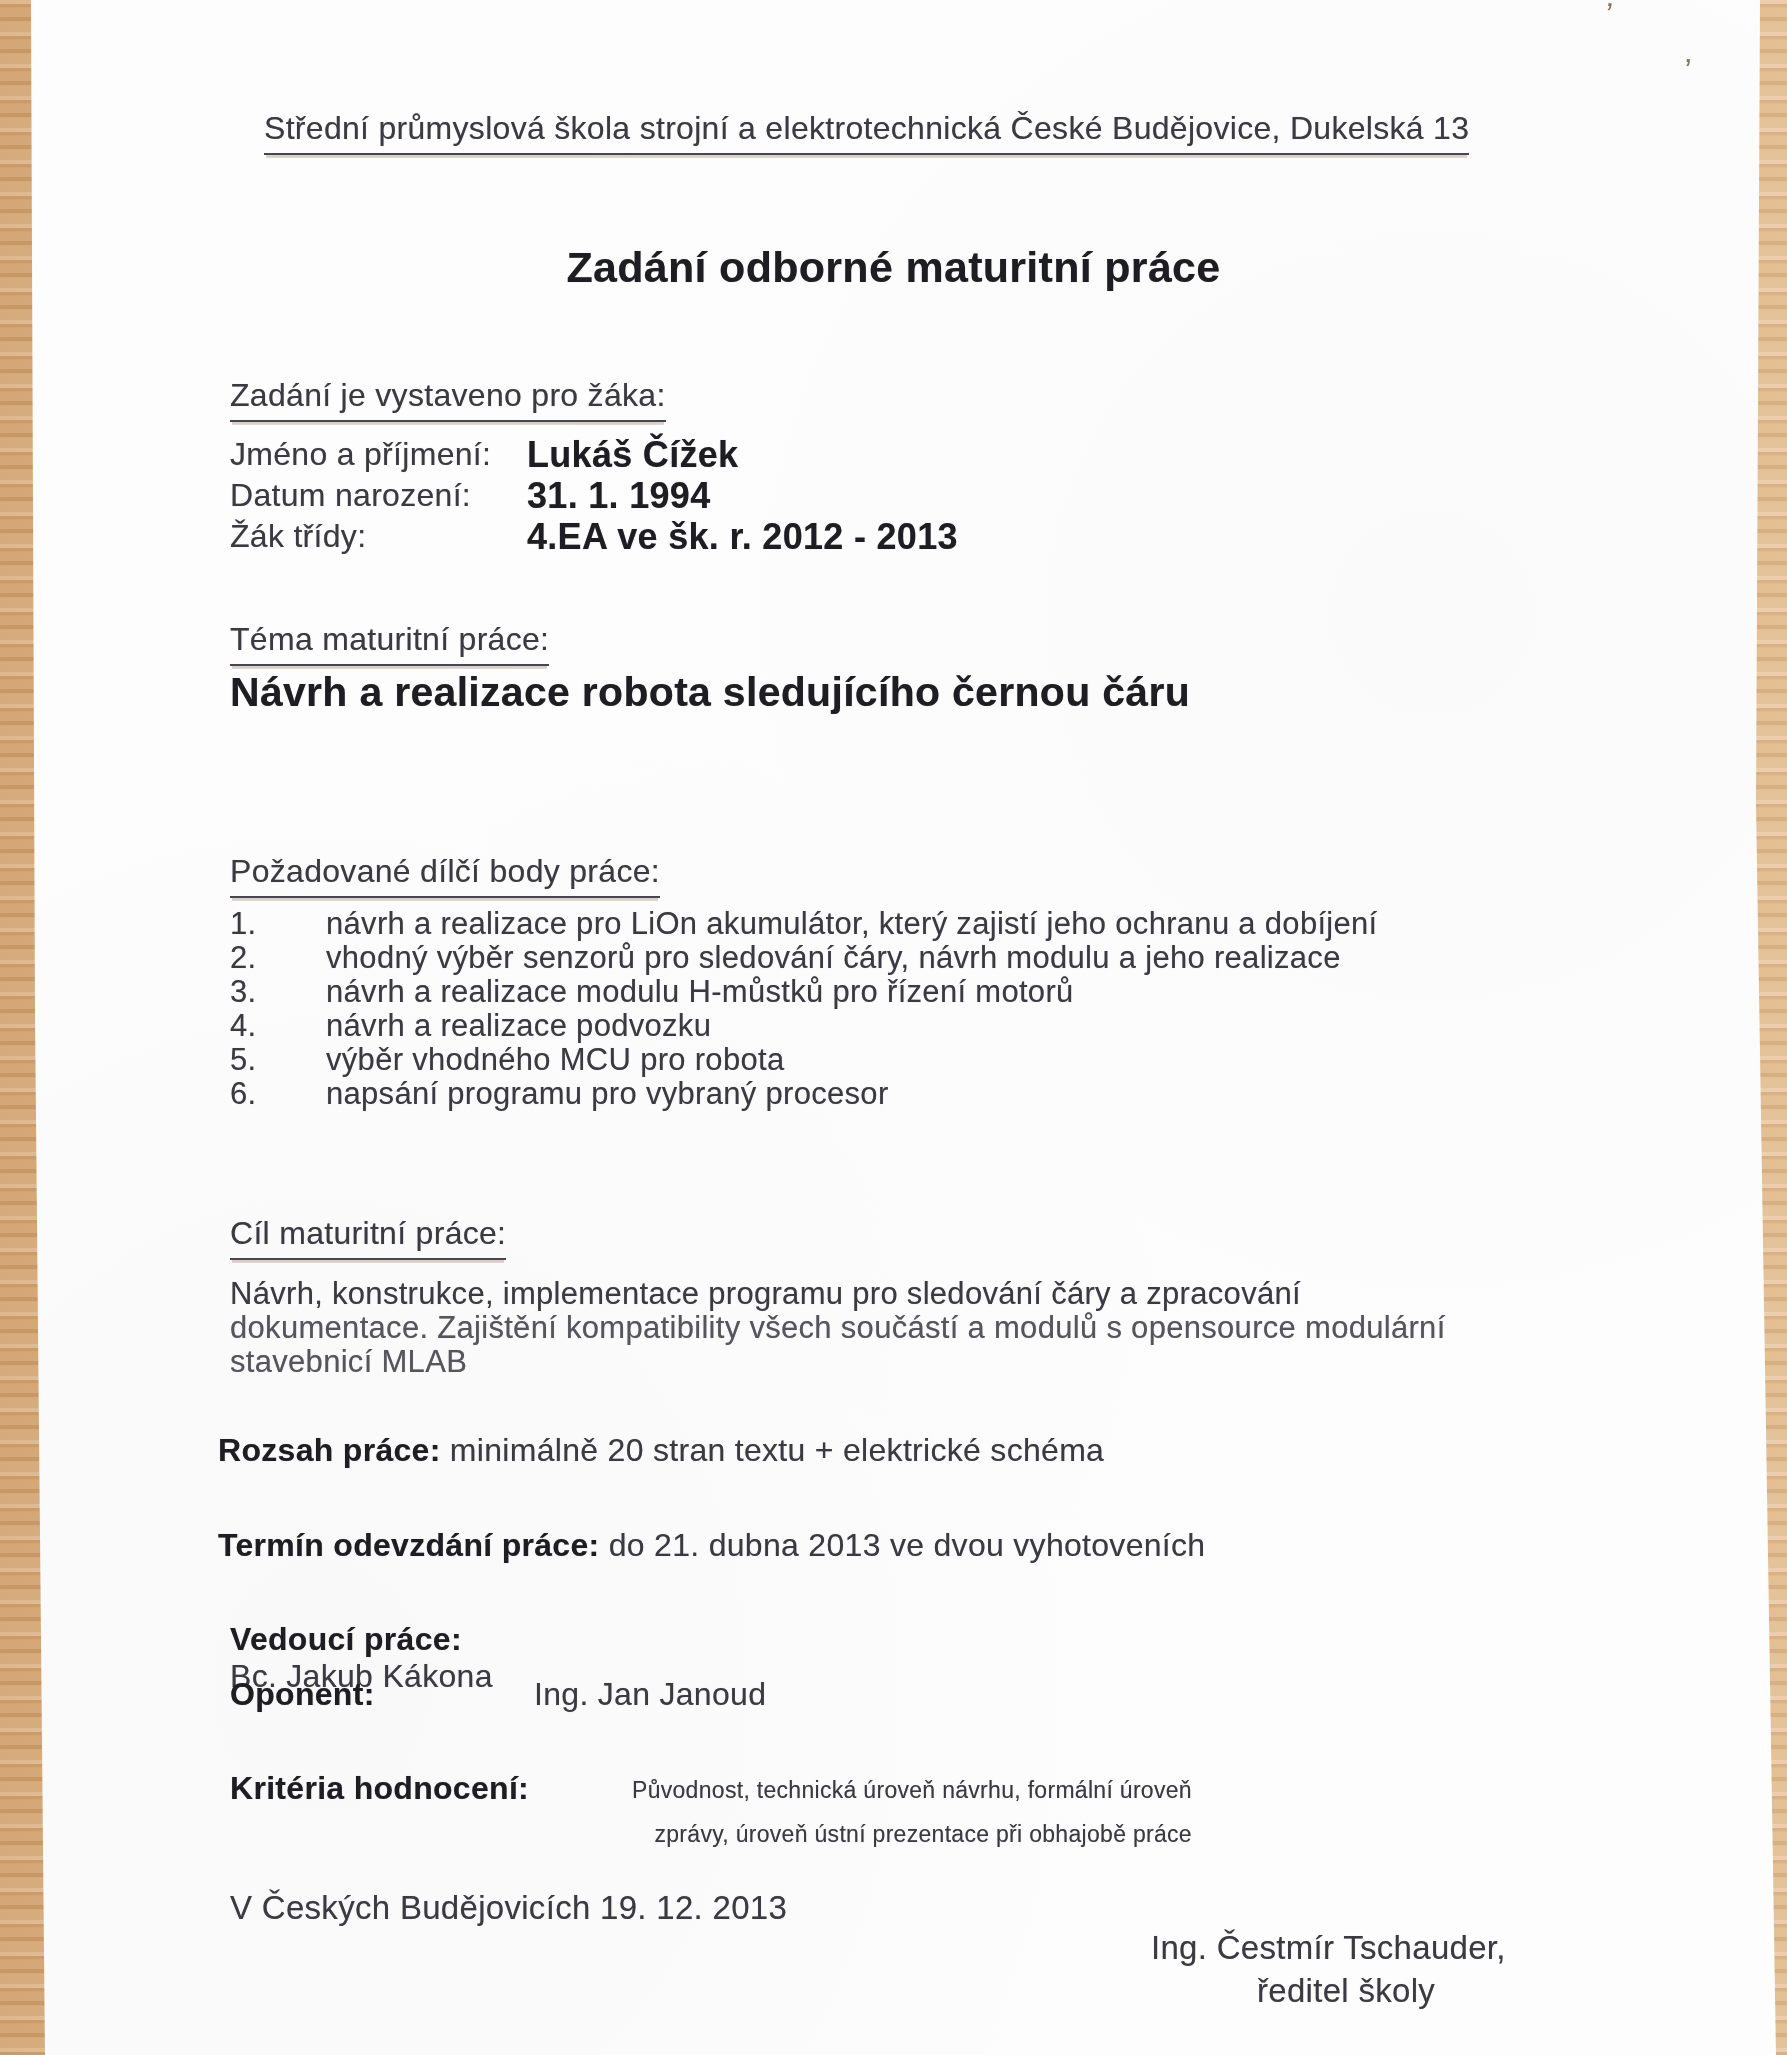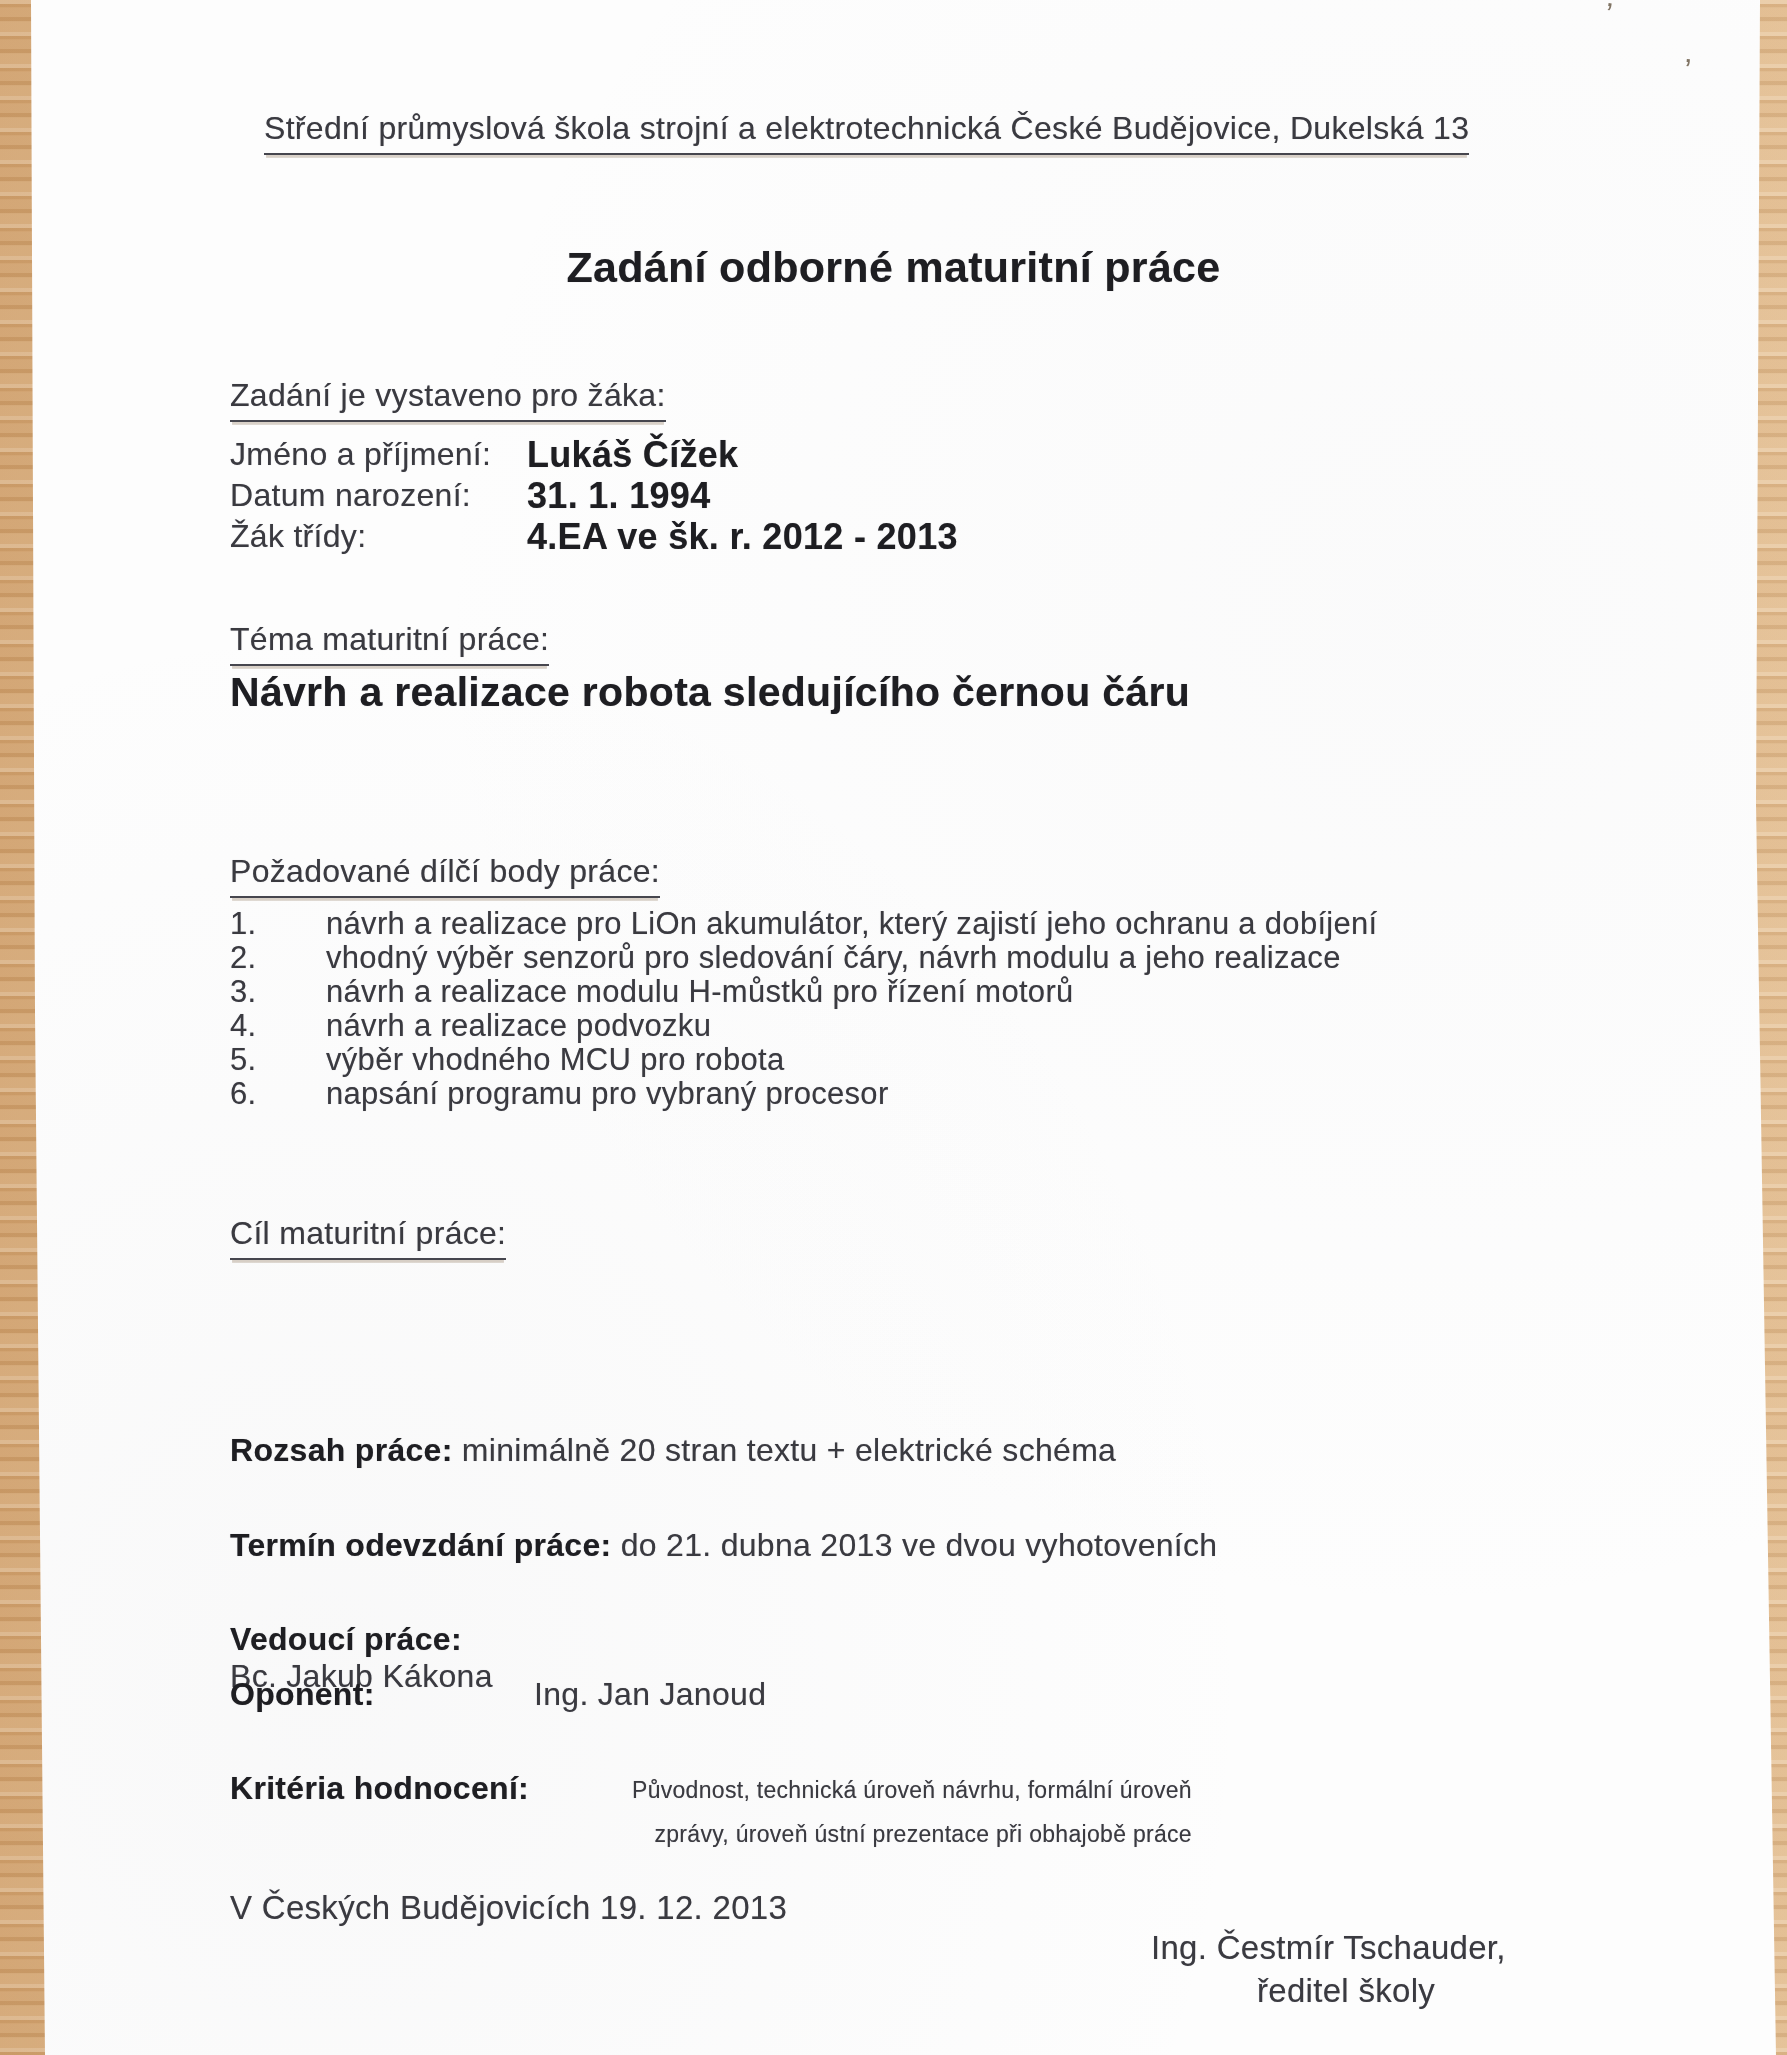--- a/index.html
+++ b/index.html
@@ -38,21 +38,21 @@
   .info-value{font-size:36px;line-height:32px;}
   .sec-tema{left:230px;top:621px;font-size:32px;}
   .topic-title{left:230px;top:669px;font-size:41px;}
   .sec-req{left:230px;top:853px;font-size:32px;}
   .req-list{left:230px;top:906px;}
   .req-row{display:flex;height:34px;font-size:31px;}
   .req-num{width:96px;}
   .sec-goal{left:230px;top:1215px;font-size:32px;}
   .goal-par{left:230px;top:1277px;font-size:31px;line-height:34px;}
   .goal-line-2,.goal-line-3{color:#55555b;}
-  .inline-row{left:230px;font-size:32px;}
+  .inline-row{left:218px;font-size:32px;}
   .row-scope{top:1432px;}
   .row-deadline{top:1527px;}
   .pair-row{left:230px;display:flex;font-size:32px;}
   .row-supervisor{top:1621px;flex-direction:column;}
   .row-opponent{top:1676px;}
   .pair-label{width:304px;}
   .row-criteria-label{left:230px;top:1770px;font-size:32px;}
   .criteria-lines{left:632px;top:1768px;font-size:23px;line-height:44px;text-align:right;}
   .footer-place{left:230px;top:1889px;font-size:33px;}
   .footer-sign-name{left:1151px;top:1929px;font-size:33px;}
@@ -125,20 +125,25 @@
     <div class="req-row">
       <div class="req-num t">6.</div>
       <div class="req-text t">napsání programu pro vybraný procesor</div>
     </div>
   </div>
 
   <div class="abs sec-goal">
     <span class="t u">Cíl maturitní práce:</span>
   </div>
 
+  <div class="abs goal-par">
+    <div class="t goal-line-1">Návrh, konstrukce, implementace programu pro sledování čáry a zpracování</div>
+    <div class="t goal-line-2">dokumentace. Zajištění kompatibility všech součástí a modulů s opensource modulární</div>
+    <div class="t goal-line-3">stavebnicí MLAB</div>
+  </div>
 
   <div class="abs inline-row row-scope">
     <span class="tb">Rozsah práce:</span><span class="t"> minimálně 20 stran textu + elektrické schéma</span>
   </div>
 
   <div class="abs inline-row row-deadline">
     <span class="tb">Termín odevzdání práce:</span><span class="t"> do 21. dubna 2013 ve dvou vyhotoveních</span>
   </div>
 
   <div class="abs pair-row row-supervisor">

